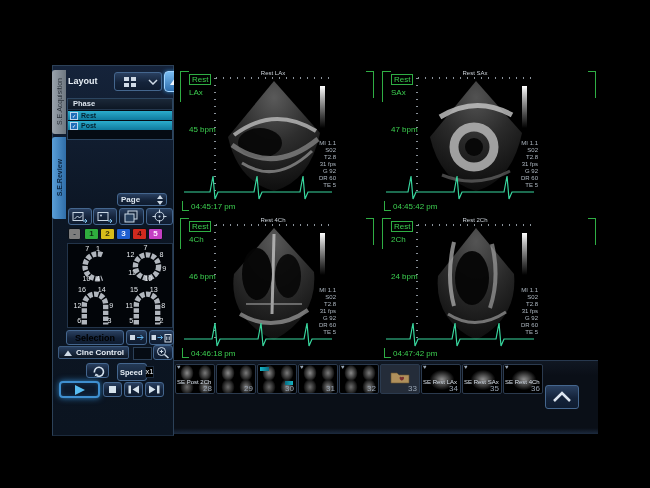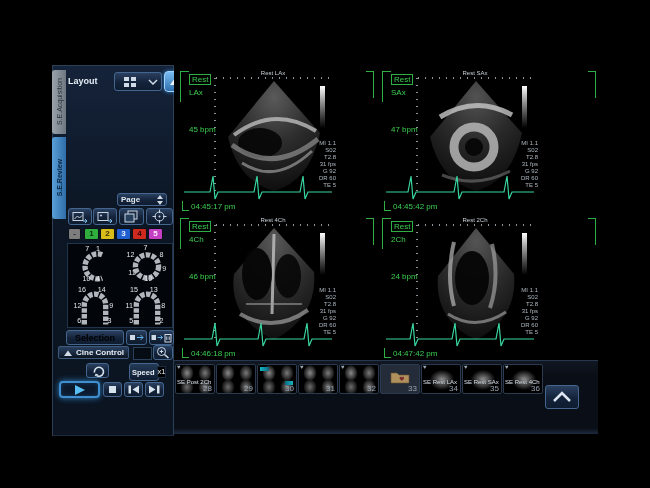--- a/index.html
+++ b/index.html
@@ -66,21 +66,21 @@
   #sel-del-btn{left:96px;top:264px;width:25px;height:15px;}
 
   #cine-header{left:5px;top:280px;width:71px;height:13px;border-radius:2px;
      display:flex;align-items:center;padding:0 4px;gap:3px;
      background:linear-gradient(#2a4060,#12203400);border:1px solid #3c5a7e;box-sizing:border-box;}
   #cine-header .plabel{font-size:8px;}
   #cine-slot{left:80px;top:281px;width:17px;height:11px;background:#060c14;border:1px solid #2b4058;}
   #zoom-btn{left:100px;top:279px;width:20px;height:15px;}
 
   #loop-btn{left:33px;top:297px;width:23px;height:15px;}
-  #speed-group{left:76px;top:297px;width:30px;height:15px;display:flex;align-items:center;
+  #speed-group{left:64px;top:297px;width:30px;height:15px;display:flex;align-items:center;
      background:linear-gradient(#243a56,#0f1c30);border:1px solid #44668e;border-radius:3px;
      box-sizing:border-box;padding:8px 2px;gap:2px;}
   #speed-group .plabel{font-size:7.5px;}
   #speed-value{background:#000;border:1px solid #1c2c40;color:#e8f0f8;font-size:7.5px;
      width:18px;height:10px;line-height:10px;text-align:center;}
 
   #play-btn{left:6px;top:315px;width:41px;height:17px;background:#0d1a2c;
      border:2px solid #3f8fd0;border-radius:4px;box-shadow:0 0 6px #2f7fc0, inset 0 0 4px #153a5c;}
   #stop-btn{left:50px;top:316px;width:19px;height:15px;}
   #prev-btn{left:71px;top:316px;width:19px;height:15px;}
@@ -172,20 +172,33 @@
     <svg width="10" height="6">
       <polyline points="1,1 5,5 9,1" stroke="#cfdae6" stroke-width="1.5" fill="none"></polyline>
       </svg>
   </button>
   <button class="btn abs" id="panel-up-btn">
     <svg width="12" height="9">
       <path d="M6,1 L11,8 H1 Z" fill="#f0f7ff"></path>
       </svg>
   </button>
 
+  <div class="listbox" id="phase-box">
+    <div class="box-header">Phase</div>
+    <div id="phase-rows">
+        <div class="chk-row">
+          <span class="cb">✓</span>
+          <span class="chk-lbl">Rest</span>
+        </div>
+        <div class="chk-row">
+          <span class="cb">✓</span>
+          <span class="chk-lbl">Post</span>
+        </div>
+      </div>
+  </div>
 
   <button class="btn abs" id="page-btn">
     <span class="plbl">Page</span>
     <svg width="6" height="10">
       <path d="M3,0 L6,4 H0 Z" fill="#cfdae6"></path>
         <path d="M3,10 L0,6 H6 Z" fill="#cfdae6"></path>
       </svg>
   </button>
 
   <button class="btn toolbtn" id="tool-export1">

